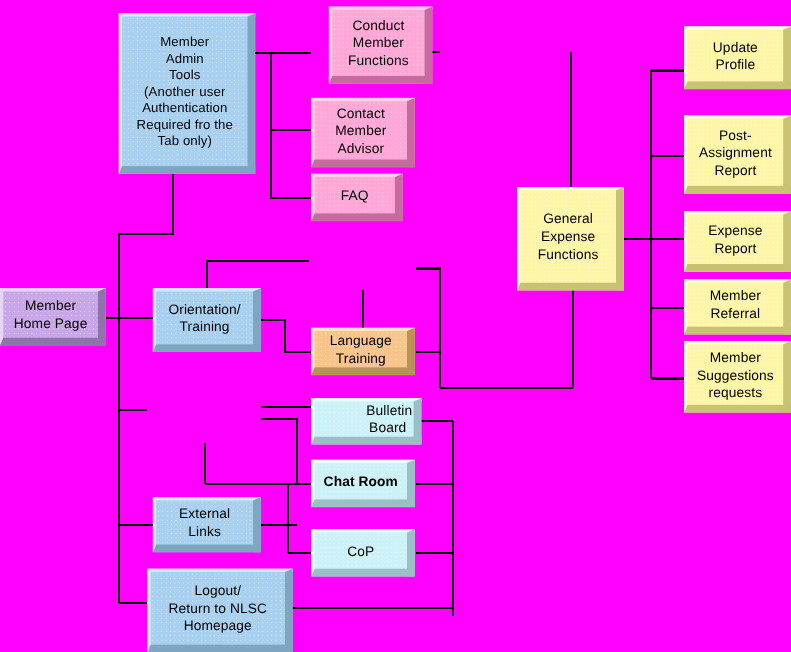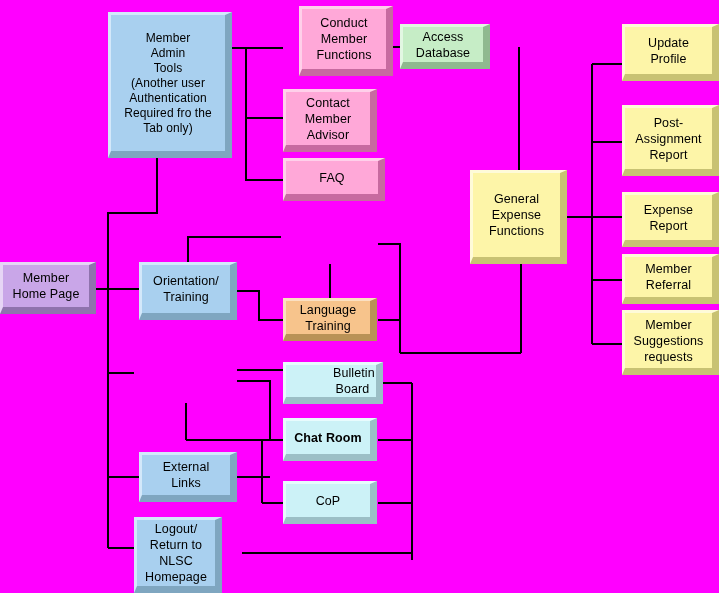--- a/index.html
+++ b/index.html
@@ -127,47 +127,43 @@
 Member
 Functions</span>
   </div>
 
   <div class="node c-pink" style="left:283px; top:89px;  width:94px;  height:63px;">
     <span>Contact
 Member
 Advisor</span>
   </div>
 
-  <div class="node c-pink" style="left:283px; top:158px; width:102px;  height:43px;">
+  <div class="node c-pink" style="left:283px; top:158px; width:83px;  height:43px;">
     <span>FAQ</span>
   </div>
 
-  <div class="node c-green" style="left:400px; top:24px;  width:90px;  height:45px;">
-    <span>Access
-Database</span>
-  </div>
 
 
   <div class="node c-orange" style="left:283px; top:298px; width:94px; height:43px;">
     <span>Language
 Training</span>
   </div>
 
   <div class="node c-blue" style="left:139px; top:262px; width:98px;  height:58px;">
     <span>Orientation/
 Training</span>
   </div>
 
 
   <div class="node c-blue" style="left:139px; top:452px; width:98px;  height:50px;">
     <span>External
 Links</span>
   </div>
 
-  <div class="node c-blue" style="left:134px; top:517px; width:88px; height:76px;">
+  <div class="node c-blue" style="left:134px; top:517px; width:132px; height:76px;">
     <span>Logout/
 Return to NLSC
 Homepage</span>
   </div>
 
   <div class="node c-cyan" style="left:283px; top:362px; width:100px;  height:42px;padding-left:47px;">
     <span>Bulletin Board</span>
   </div>
 
   <div class="node c-cyan" style="left:283px; top:418px; width:94px;  height:43px;font-weight:bold;">

